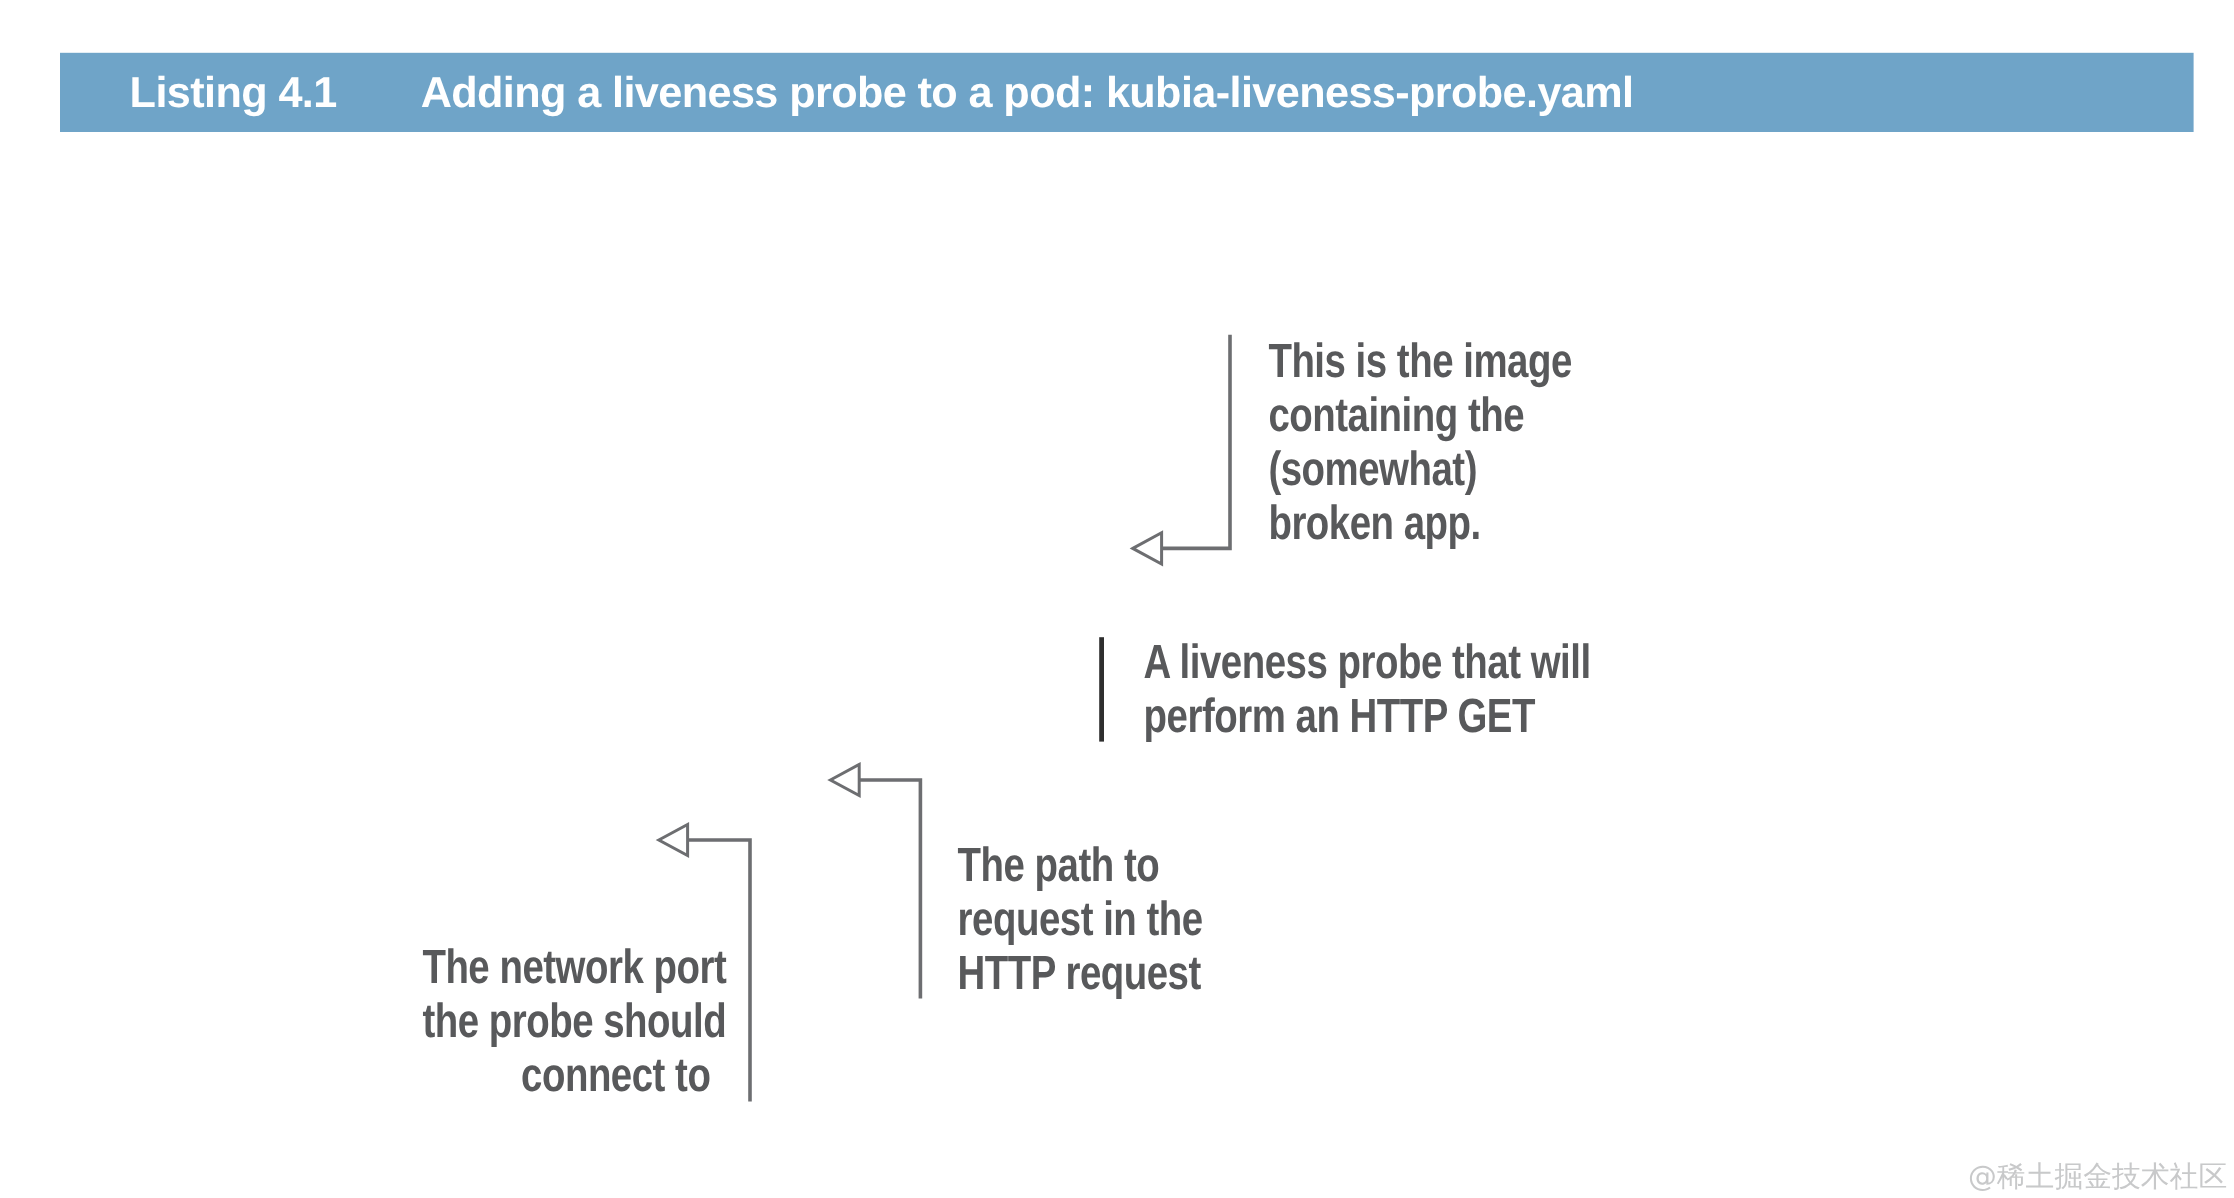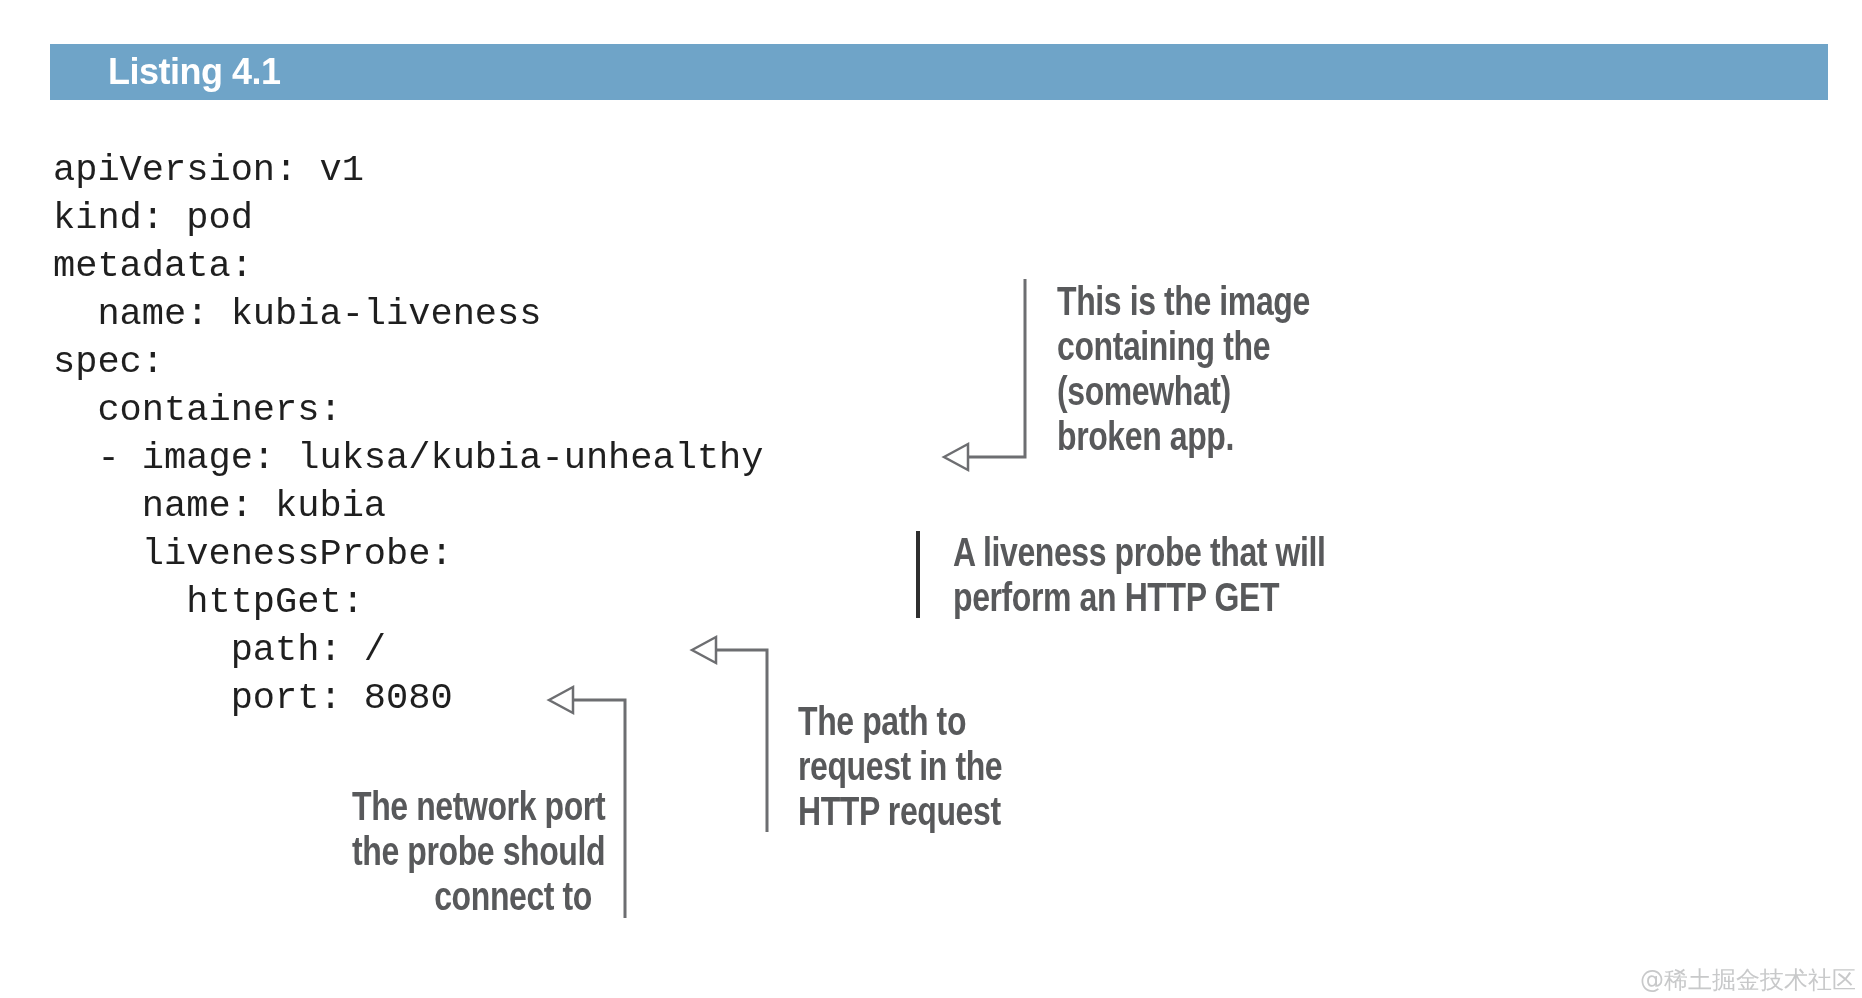--- a/index.html
+++ b/index.html
@@ -4,21 +4,21 @@
 <style>
   :root{
     --header_bg:#6fa4c8; --header_text:#ffffff; --code_text:#1f1f1f;
     --note_text:#58595b; --arrow:#6d6e71; --bar:#2e2e2e; --watermark:#c8c9ca;
   }
   *{margin:0;padding:0;box-sizing:border-box;}
   body{background:#fff;font-family:"Liberation Sans",sans-serif;}
   .canvas{position:relative;width:1862px;height:998px;background:#fff;overflow:hidden;}
 
   .listing-bar{
-    position:absolute;left:50px;top:44px;width:1778px;height:56px;
+    position:absolute;left:50px;top:44px;width:1778px;height:66px;
     background:var(--header_bg);color:var(--header_text);
     display:flex;align-items:center;padding-left:58px;
     font-weight:bold;font-size:36px;letter-spacing:-0.5px;
     font-family:"Liberation Sans",sans-serif;
   }
   .listing-bar .label{margin-right:70px;white-space:nowrap;}
   .listing-bar .title{white-space:nowrap;}
 
   pre.code{
     position:absolute;left:53px;top:146px;
@@ -52,34 +52,23 @@
     font-family:"DejaVu Sans","Liberation Sans",sans-serif;
   }
 </style>
 </head>
 <body>
 
 <div class="canvas">
 
   <div class="listing-bar">
     <span class="label">Listing 4.1</span>
+    <span class="title">Adding a liveness probe to a pod: kubia-liveness-probe.yaml</span>
   </div>
 
-  <pre class="code">apiVersion: v1
-kind: pod
-metadata:
-  name: kubia-liveness
-spec:
-  containers:
-  - image: luksa/kubia-unhealthy
-    name: kubia
-    livenessProbe:
-      httpGet:
-        path: /
-        port: 8080</pre>
 
   <svg class="overlay" width="1862" height="998" viewBox="0 0 1862 998">
 
     <g>
       <polyline class="arrow-line" points="1025,279 1025,457 960,457"></polyline>
       <polygon class="arrow-head" points="944,457 968,444 968,470"></polygon>
     </g>
 
     <line class="note-bar" x1="918" y1="531" x2="918" y2="618"></line>
 

